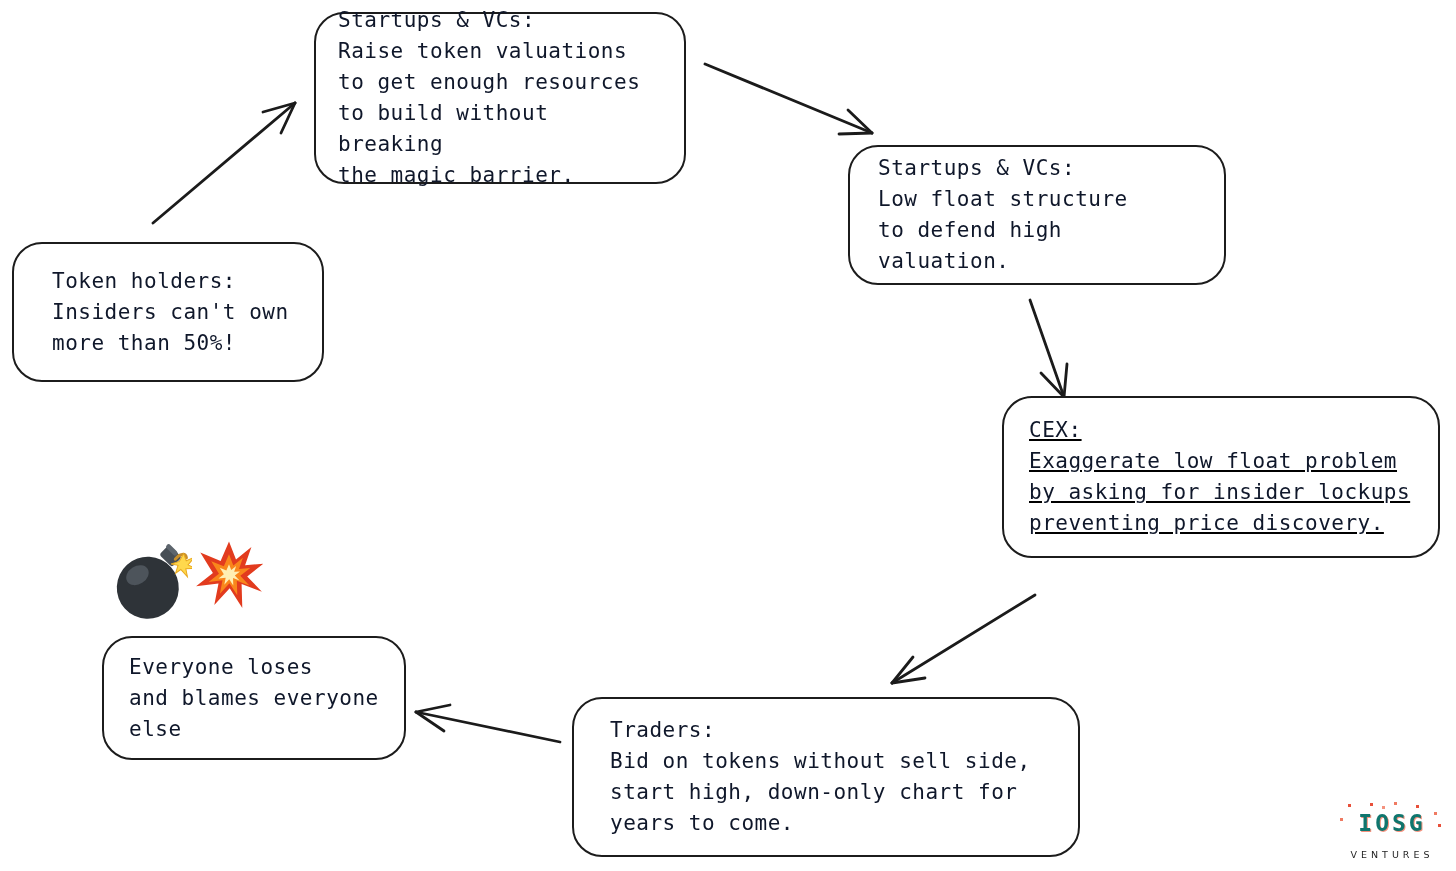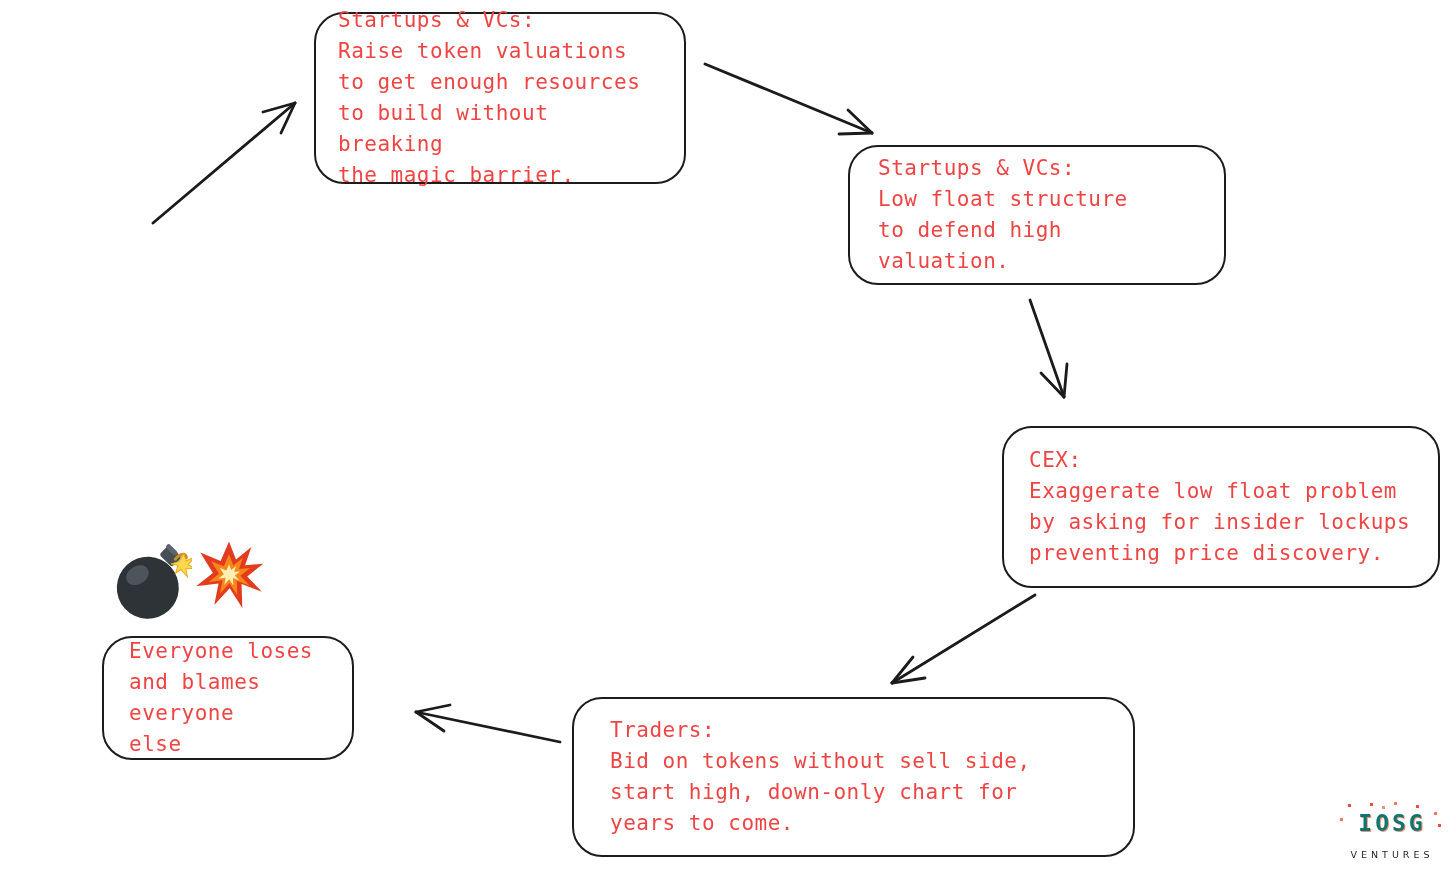--- a/index.html
+++ b/index.html
@@ -34,21 +34,21 @@
     display: flex;
     align-items: center;
     padding: 0 22px;
   }
   .node-text {
     white-space: pre-line;
     font-family: "DejaVu Sans Mono", monospace;
     font-size: 21px;
     line-height: 31px;
     letter-spacing: 0.5px;
-    color: #ef4444;
+    color: #0f172a;
   }
   .emoji-icon { position: absolute; }
   .logo {
     position: absolute;
     left: 1342px;
     top: 810px;
     width: 100px;
     text-align: center;
   }
   .logo-brand {
@@ -119,36 +119,41 @@
 to build without breaking
 the magic barrier.</div>
   </div>
 
   <div class="node" style="left:848px; top:145px; width:378px; height:140px; padding-left:28px;">
     <div class="node-text">Startups &amp; VCs:
 Low float structure
 to defend high valuation.</div>
   </div>
 
+  <div class="node" style="left:12px; top:242px; width:312px; height:140px; padding-left:38px;">
+    <div class="node-text">Token holders:
+Insiders can't own
+more than 50%!</div>
+  </div>
 
-  <div class="node" style="left:1002px; top:426px; width:438px; height:162px; padding-left:25px;">
+  <div class="node" style="left:1002px; top:396px; width:438px; height:162px; padding-left:25px;text-decoration:underline;">
     <div class="node-text">CEX:
 Exaggerate low float problem
 by asking for insider lockups
 preventing price discovery.</div>
   </div>
 
-  <div class="node" style="left:572px; top:697px; width:563px; height:160px; padding-left:36px;">
+  <div class="node" style="left:572px; top:697px; width:508px; height:160px; padding-left:36px;">
     <div class="node-text">Traders:
 Bid on tokens without sell side,
 start high, down-only chart for
 years to come.</div>
   </div>
 
-  <div class="node" style="left:102px; top:636px; width:252px; height:124px; padding-left:25px;">
+  <div class="node" style="left:102px; top:636px; width:304px; height:124px; padding-left:25px;">
     <div class="node-text">Everyone loses
 and blames everyone
 else</div>
   </div>
 
   <svg class="emoji-icon" style="left:112px; top:538px;" width="80" height="86" viewBox="0 0 80 86" xmlns="http://www.w3.org/2000/svg">
     <g transform="rotate(3 40 46)">
       <rect x="48" y="10" width="18" height="14" rx="3" fill="#474e55" transform="rotate(42 57 17)"></rect>
       <rect x="50" y="8" width="14" height="5" rx="2.5" fill="#5d656d" transform="rotate(42 57 12)"></rect>
       <circle cx="36" cy="50" r="31" fill="#2e3338"></circle>

